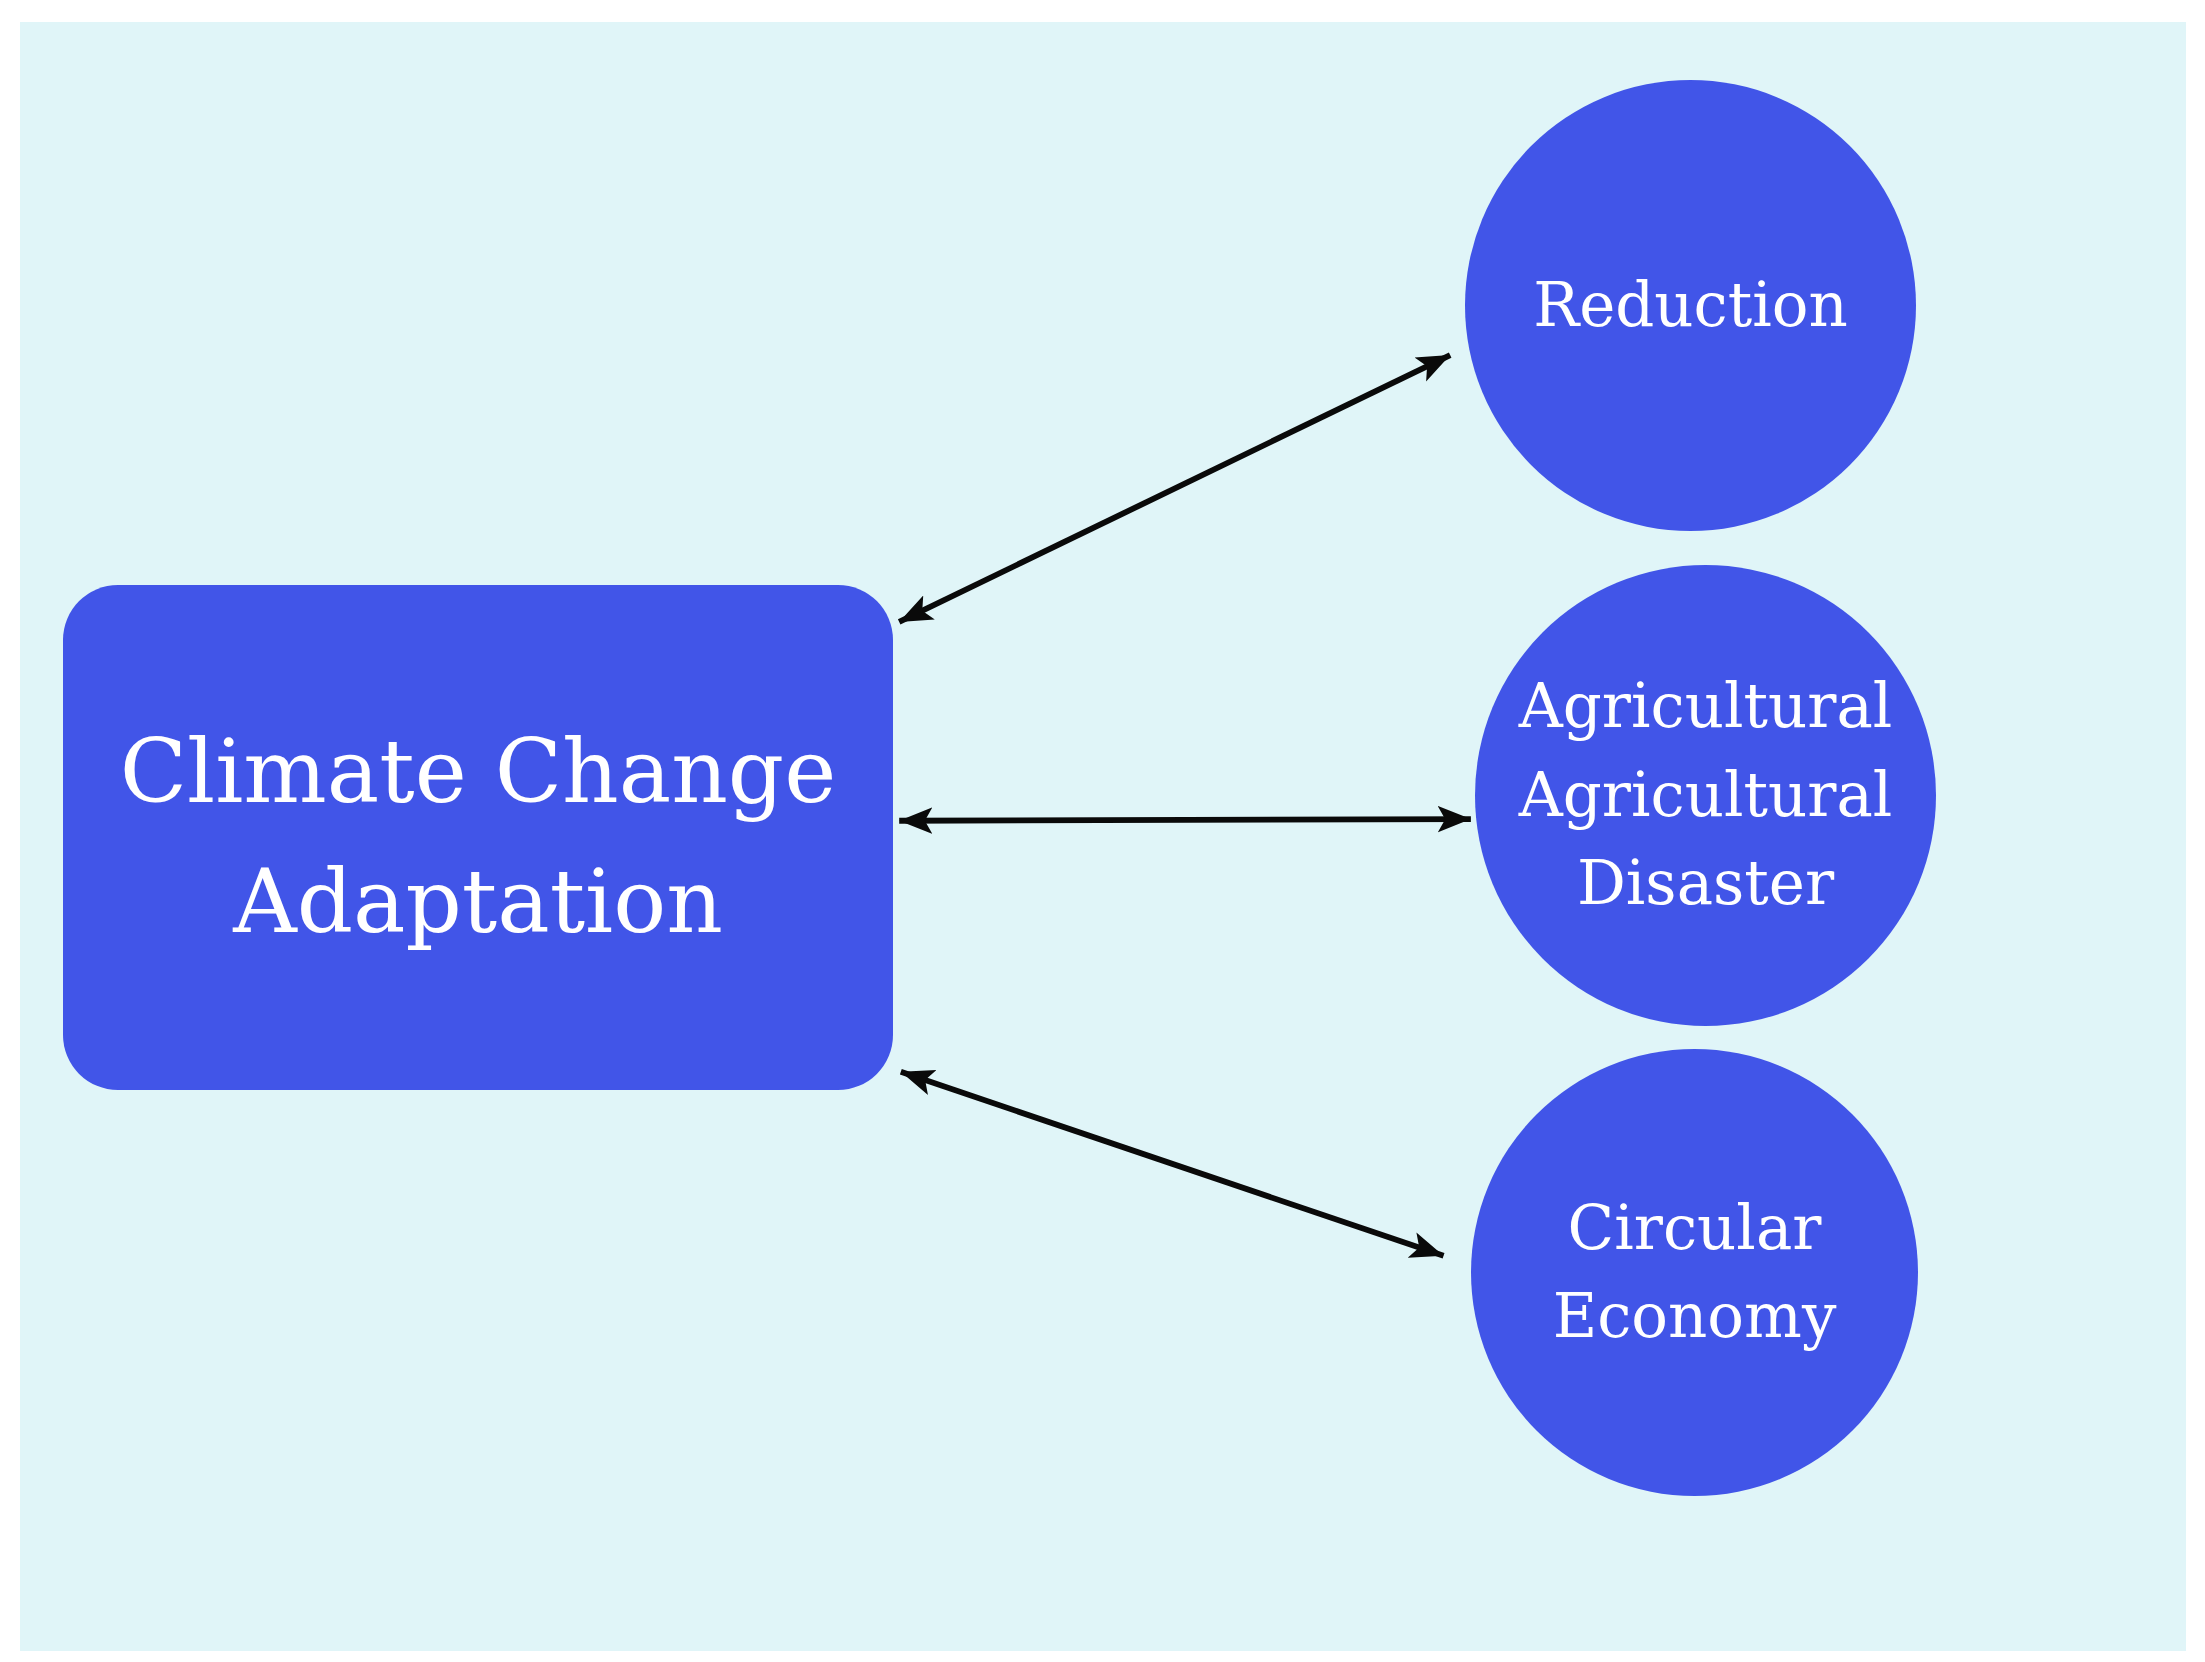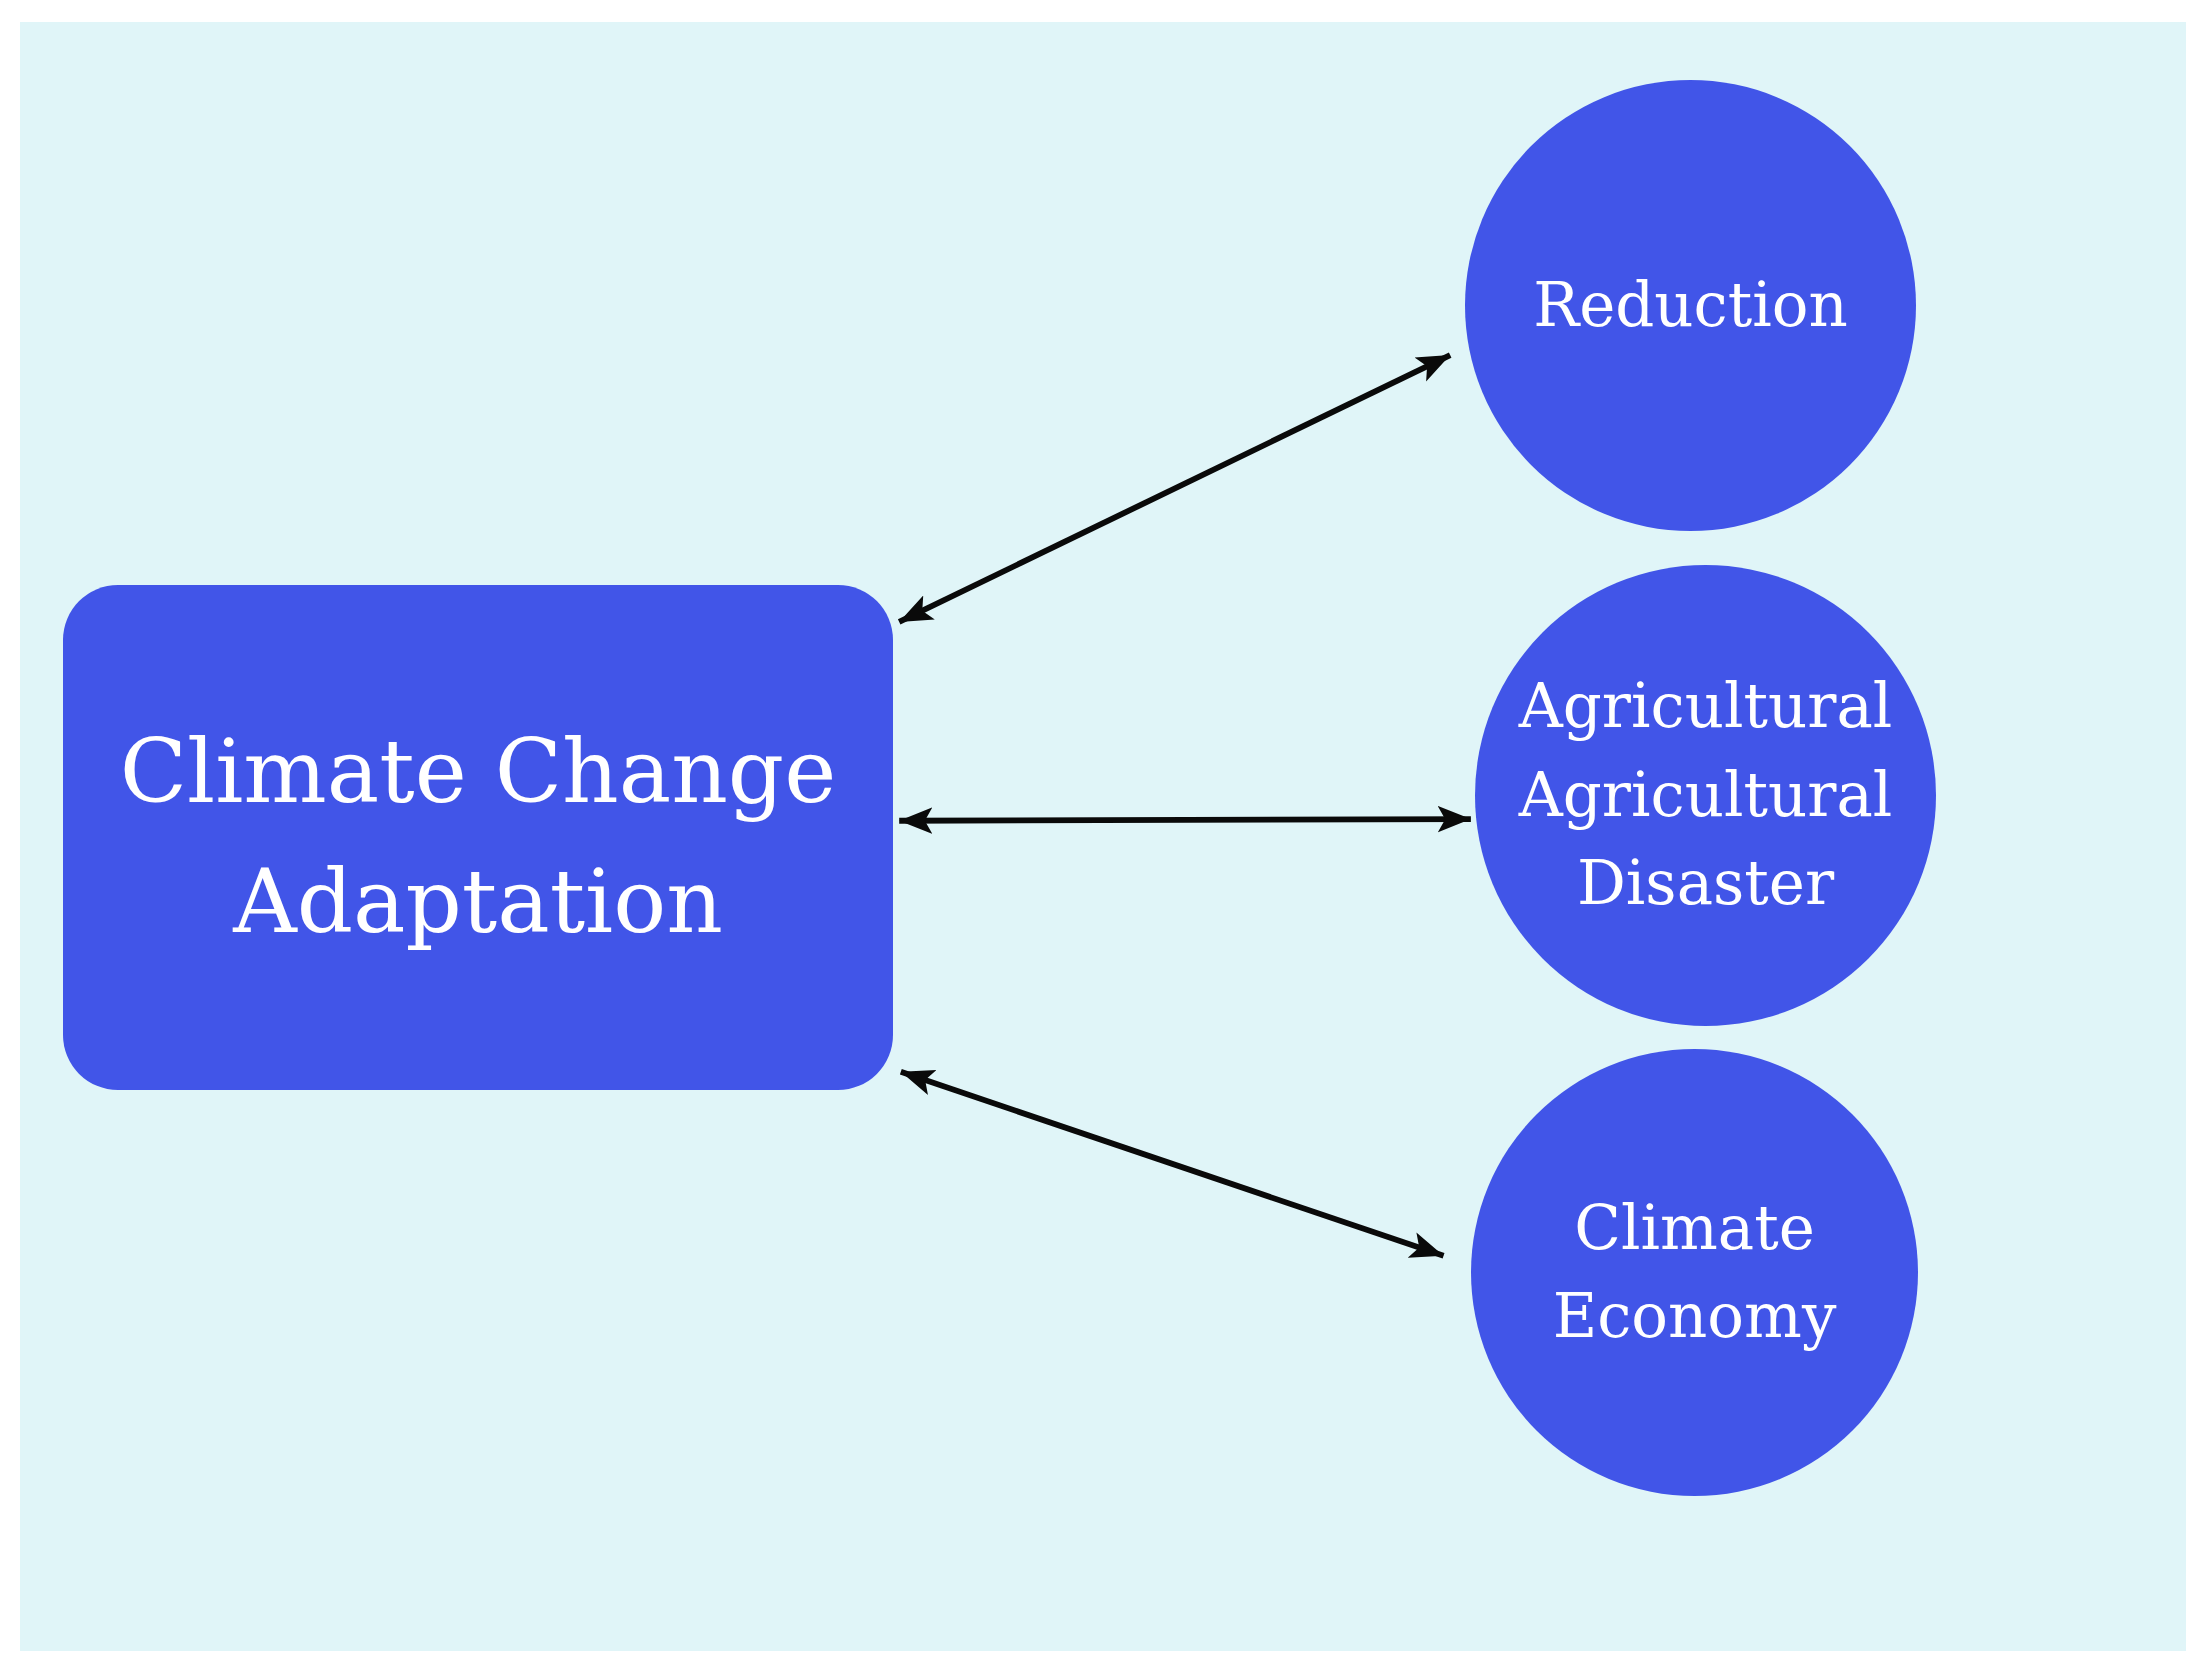--- a/index.html
+++ b/index.html
@@ -100,18 +100,18 @@
     <span class="node-line">Reduction</span>
   </div>
 
   <div class="node node-circle c2">
     <span class="node-line">Agricultural</span>
     <span class="node-line">Agricultural</span>
     <span class="node-line">Disaster</span>
   </div>
 
   <div class="node node-circle c3">
-    <span class="node-line">Climate</span>
+    <span class="node-line">Circular</span>
     <span class="node-line">Economy</span>
   </div>
 
 </div>
 
 
 </body></html>

